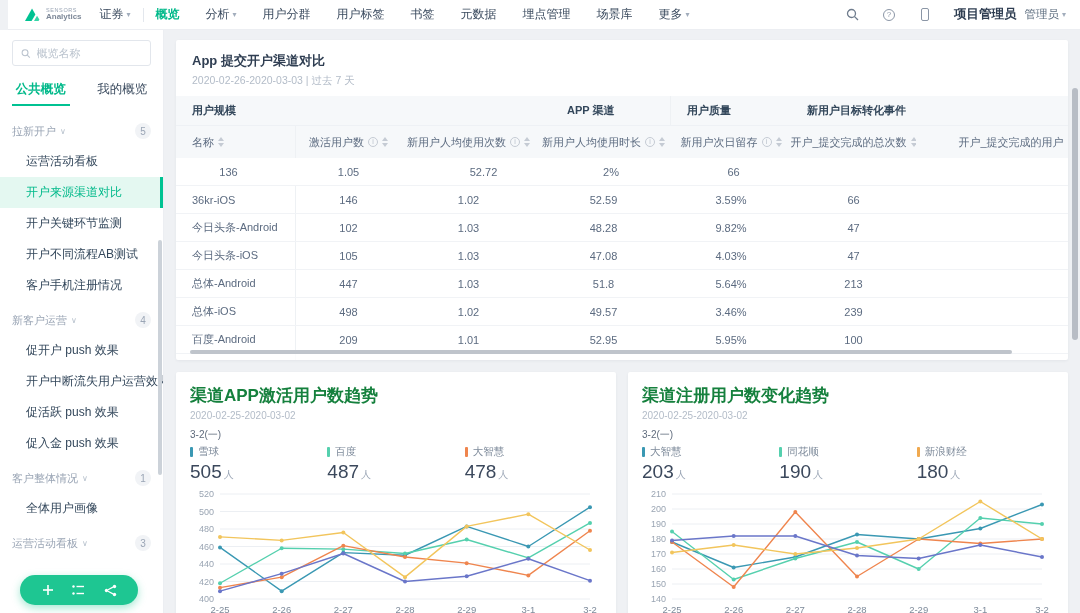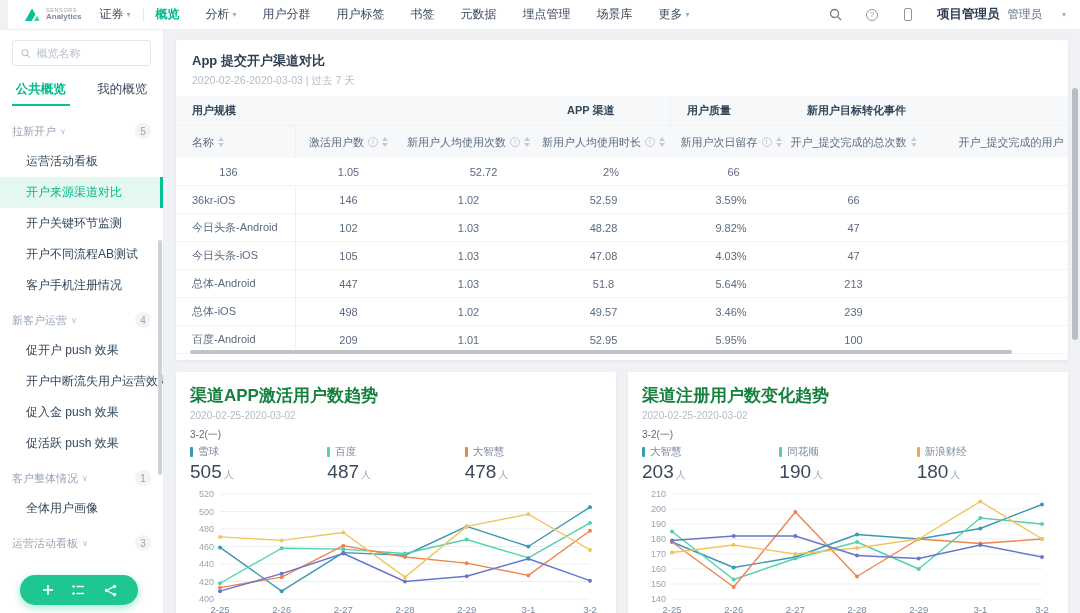--- a/index.html
+++ b/index.html
@@ -19,21 +19,21 @@
   .nav { display:flex; align-items:center; gap:26px; }
   .nav-item { font-size:12px; color:#3a4a5e; display:flex; align-items:center; gap:3px; cursor:pointer; white-space:nowrap; }
   .nav-item.active { color:#00b98a; font-weight:bold; }
   .top-right { margin-left:auto; display:flex; align-items:center; gap:22px; }
   .tb-icon { width:14px; height:14px; display:flex; align-items:center; justify-content:center; color:#6f7c8d; }
   .help-circle { width:12px; height:12px; border:1px solid #8b96a6; border-radius:50%; font-size:8px;
     color:#8b96a6; display:flex; align-items:center; justify-content:center; }
   .phone-rect { width:8px; height:13px; border:1px solid #8b96a6; border-radius:2px; }
   .user-block { display:flex; align-items:center; gap:8px; }
   .user-proj { font-size:12.5px; font-weight:bold; color:#2f3e52; }
-  .user-role { font-size:11.5px; color:#5a6b7d; display:flex; align-items:center; gap:20px; }
+  .user-role { font-size:11.5px; color:#5a6b7d; display:flex; align-items:center; gap:3px; }
 
   
   .sidebar { position:absolute; top:30px; left:0; bottom:0; width:164px; background:#fff;
     border-right:1px solid #eceef2; z-index:4; }
   .search-box { margin:10px 12px 6px 12px; height:26px; border:1px solid #e2e6ec; border-radius:3px;
     display:flex; align-items:center; padding:0 8px; gap:6px; }
   .search-box input { border:none; outline:none; width:100%; font-size:11px; color:#5a6b7d;
     font-family:inherit; background:transparent; }
   .search-box input::placeholder { color:#b9c2cd; }
   .tabs { display:flex; height:34px; margin-top:2px; }
@@ -206,22 +206,22 @@
         <div class="sitem">客户手机注册情况</div>
         <div class="sgroup">
           <span class="glabel">
             <span>新客户运营</span>
             <span class="gcaret">∨</span>
           </span>
           <span class="gbadge">4</span>
         </div>
         <div class="sitem">促开户 push 效果</div>
         <div class="sitem">开户中断流失用户运营效果</div>
+        <div class="sitem">促活跃 push 效果</div>
         <div class="sitem">促入金 push 效果</div>
-        <div class="sitem">促活跃 push 效果</div>
         <div class="sgroup">
           <span class="glabel">
             <span>客户整体情况</span>
             <span class="gcaret">∨</span>
           </span>
           <span class="gbadge">1</span>
         </div>
         <div class="sitem">全体用户画像</div>
         <div class="sgroup">
           <span class="glabel">

